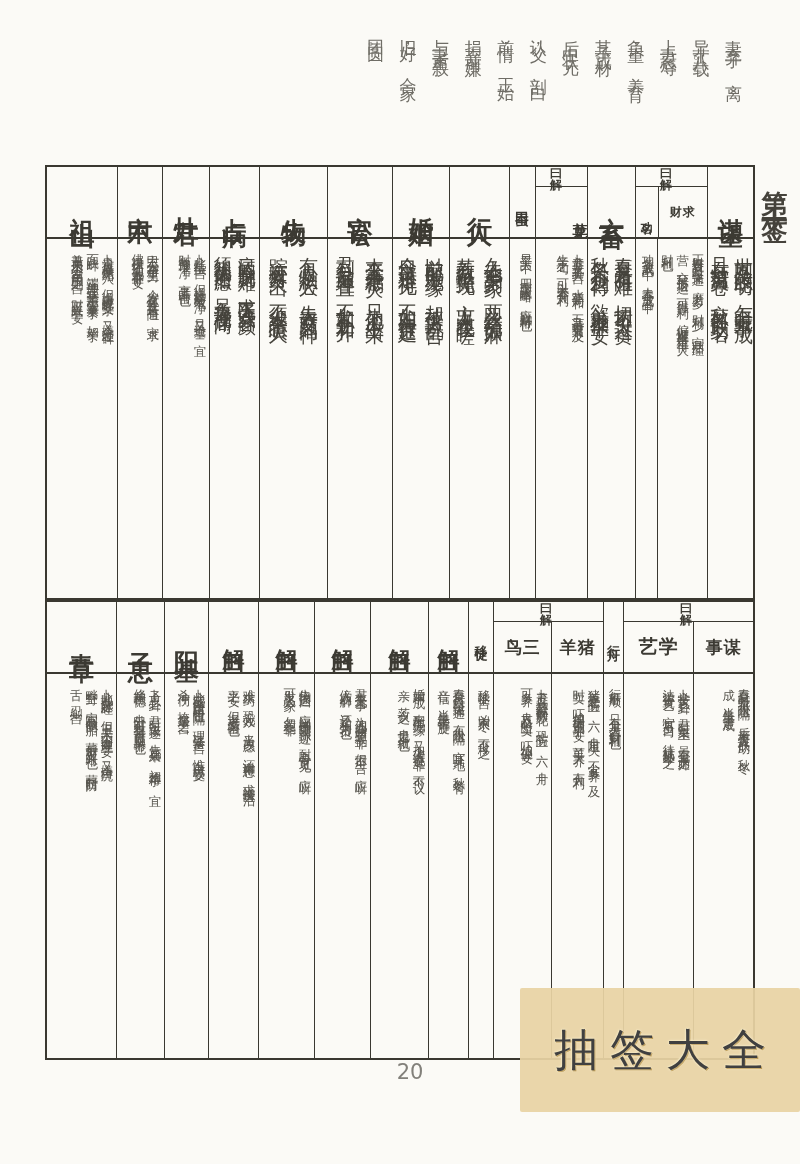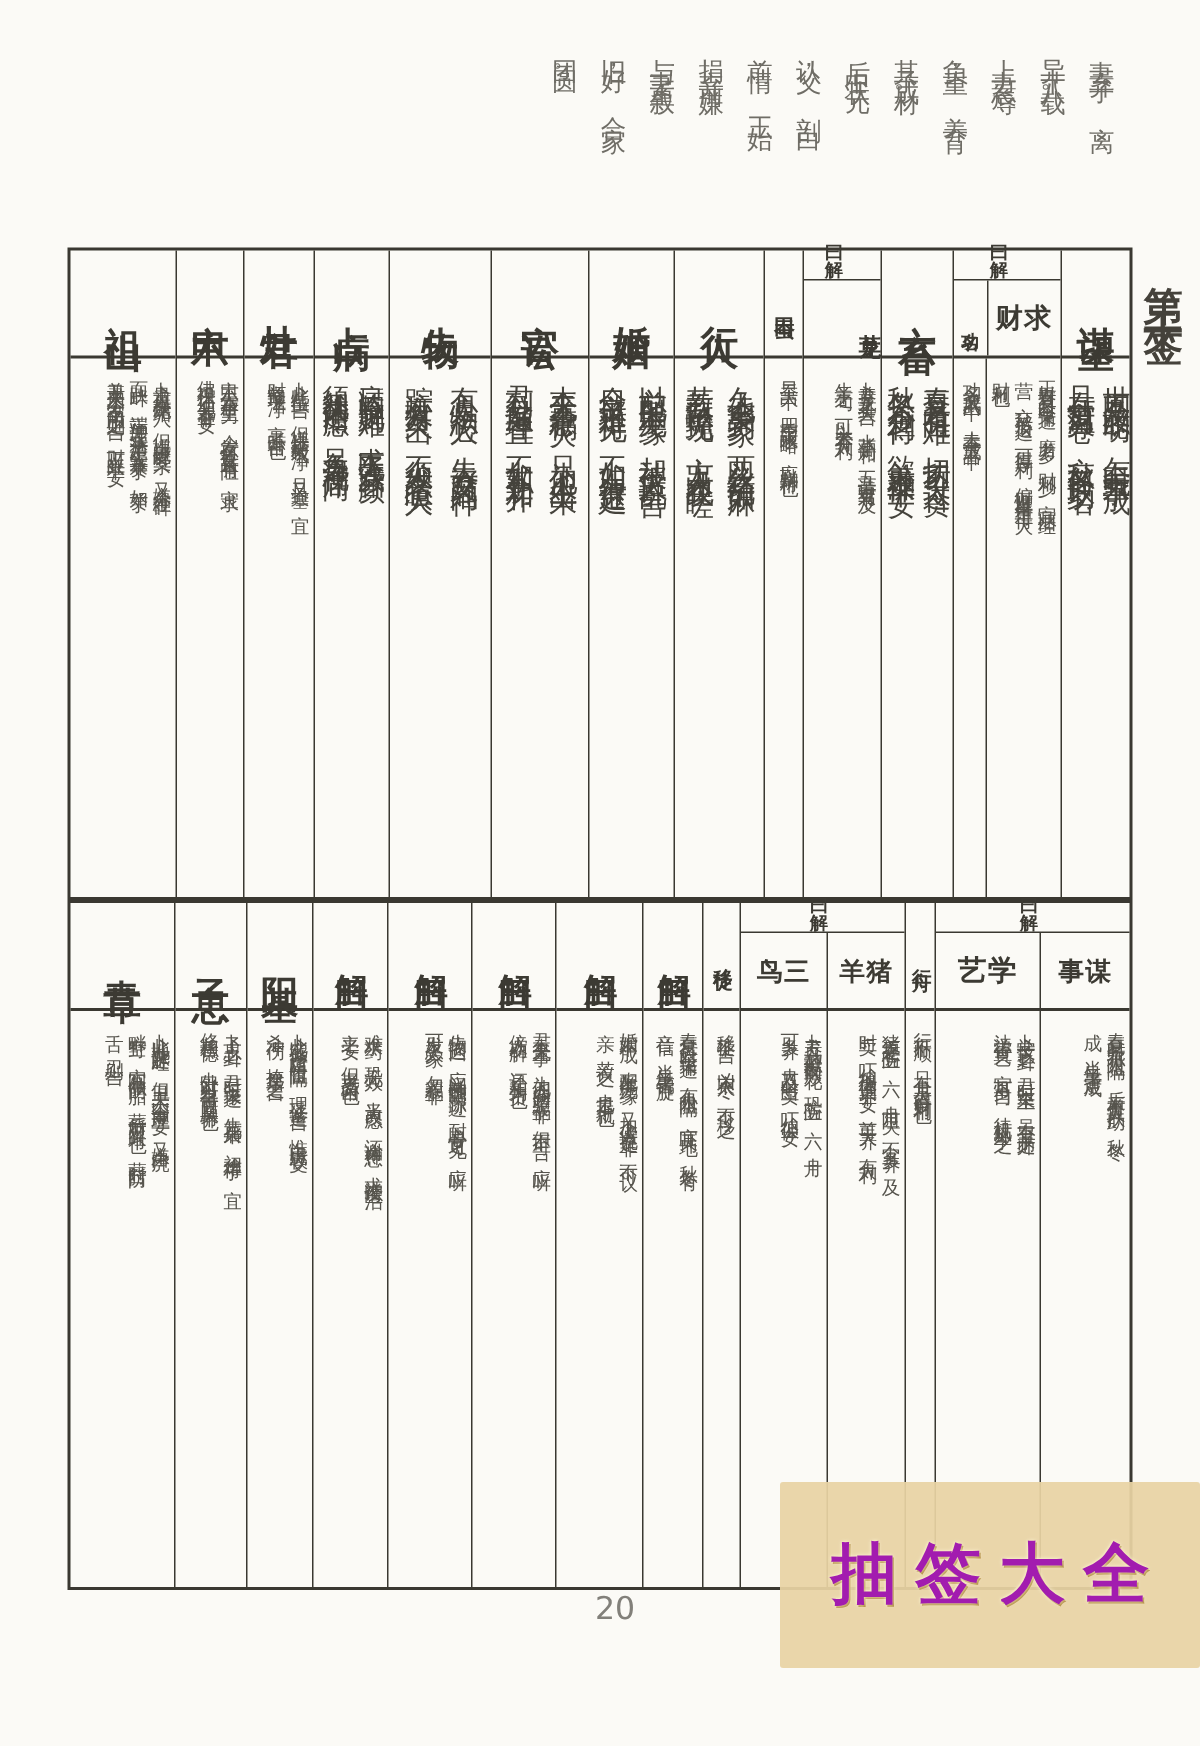--- a/index.html
+++ b/index.html
@@ -43,21 +43,21 @@
   .hd{
     height:70px;flex:none;border-bottom:2px solid #3a3831;
     display:flex;align-items:center;justify-content:center;
   }
   .hv{font-size:25px;font-weight:bold;color:#3c3a33;letter-spacing:5px;line-height:1;}
   .hv.sm{font-size:14px;letter-spacing:2px;}
 
   .ghd{height:70px;flex:none;border-bottom:2px solid #3a3831;display:flex;flex-direction:column;}
   .span-hd{
     height:19px;flex:none;border-bottom:1.5px solid #3a3831;
-    display:flex;align-items:flex-end;justify-content:center;
+    display:flex;align-items:flex-start;justify-content:center;
     font-size:12px;font-weight:bold;color:#3c3a33;line-height:1;
   }
   .sub-hds{flex:1;display:flex;flex-direction:row-reverse;}
   .sub-hds>:first-child:not(:only-child){border-left:1.5px solid #3a3831;}
   .sub-hd{display:flex;align-items:center;justify-content:center;box-sizing:border-box;
     font-weight:bold;color:#3c3a33;font-size:16px;letter-spacing:1px;}
   .sub-hd .vt{line-height:1;}
   .gbd{flex:1;display:flex;flex-direction:row-reverse;min-height:0;}
   .gbd>:first-child:not(:only-child){border-left:1.5px solid #3a3831;}
 
@@ -75,21 +75,21 @@
   .sub-col{box-sizing:border-box;display:flex;flex-direction:row-reverse;overflow:hidden;}
 
   
   .watermark{
     position:absolute;left:520px;top:988px;width:280px;height:124px;
     background:rgba(232,211,164,0.93);
     display:flex;align-items:center;justify-content:center;
     border-radius:2px;z-index:5;
   }
   .watermark .wm-text{
-    font-size:44px;font-weight:bold;color:#a21caf;
+    font-size:44px;font-weight:normal;color:#404040;
     letter-spacing:12px;padding-left:12px;line-height:1;
     text-shadow:0 0 3px rgba(255,245,216,0.95), 1px 1px 0 #b08c41, -1px -1px 0 #ecdcb0;
   }
 
   
   .page-number{
     position:absolute;left:386px;top:1060px;width:48px;
     text-align:center;font-size:21px;color:#82807a;
   }
 </style>
@@ -124,21 +124,21 @@
       <div class="ln">且在灯窗温习卷　交秋冬日取功名</div>
     </div>
   </div>
 
   <div class="col" style="width:72px">
     <div class="ghd">
       <div class="span-hd">
           <span style="letter-spacing:24px;padding-left:24px">曰解</span>
         </div>
       <div class="sub-hds">
-        <div class="sub-hd" style="width:50px;font-size:18px">财求</div>
+        <div class="sub-hd" style="width:50px;font-size:12px">财求</div>
         <div class="sub-hd" style="width:22px">
             <div class="vt" style="font-size:12px">功名</div>
           </div>
       </div>
     </div>
     <div class="gbd">
       <div class="sub-col bd smalltxt" style="width:50px;flex:none">
         <div class="ln">正财春夏月时令未通　磨力多　财利少　宜守旧经</div>
         <div class="ln">营　交秋后返运　可得厚利　偏财惟肖牛羊可得大</div>
         <div class="ln">财利也</div>

